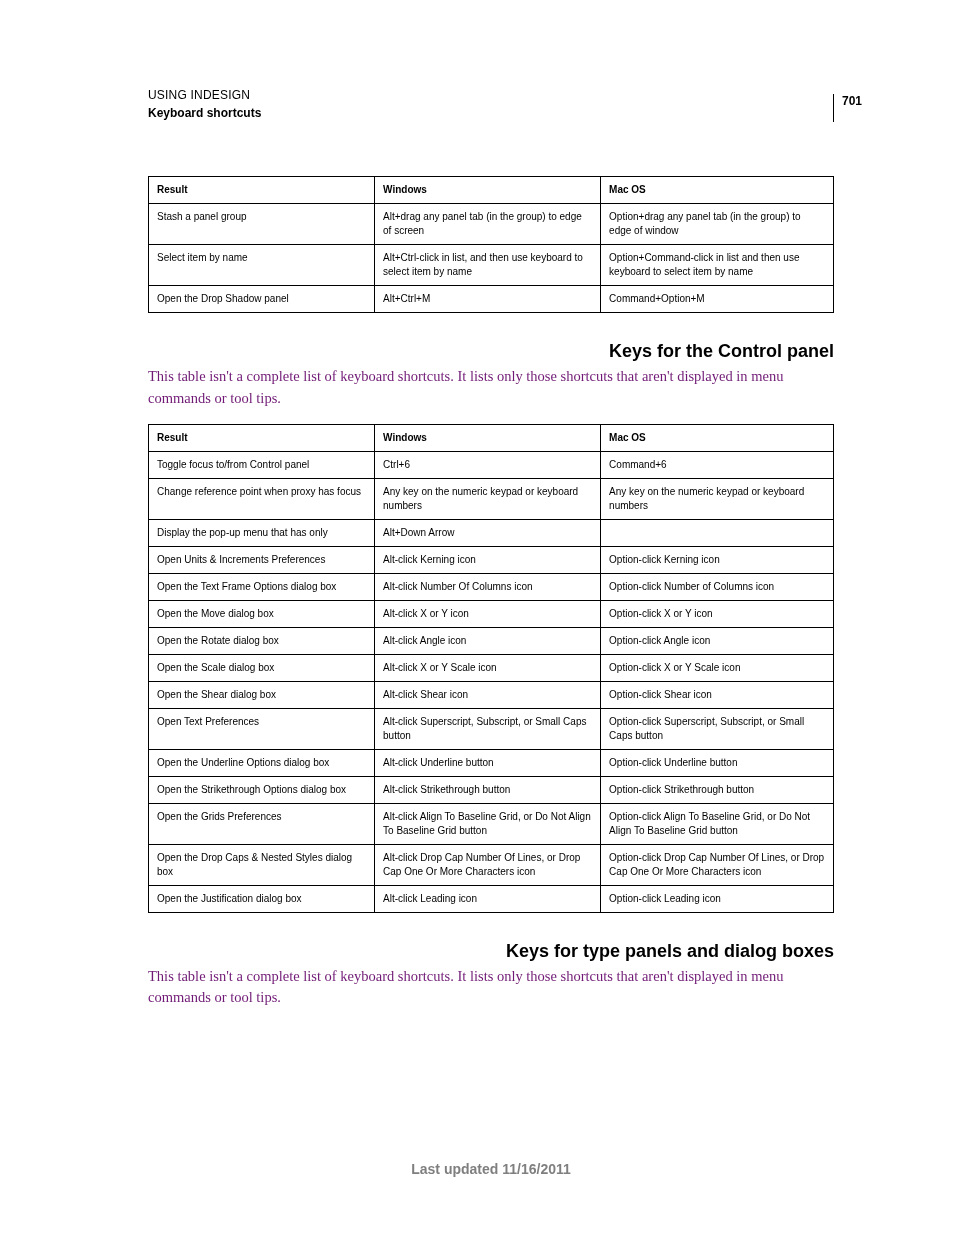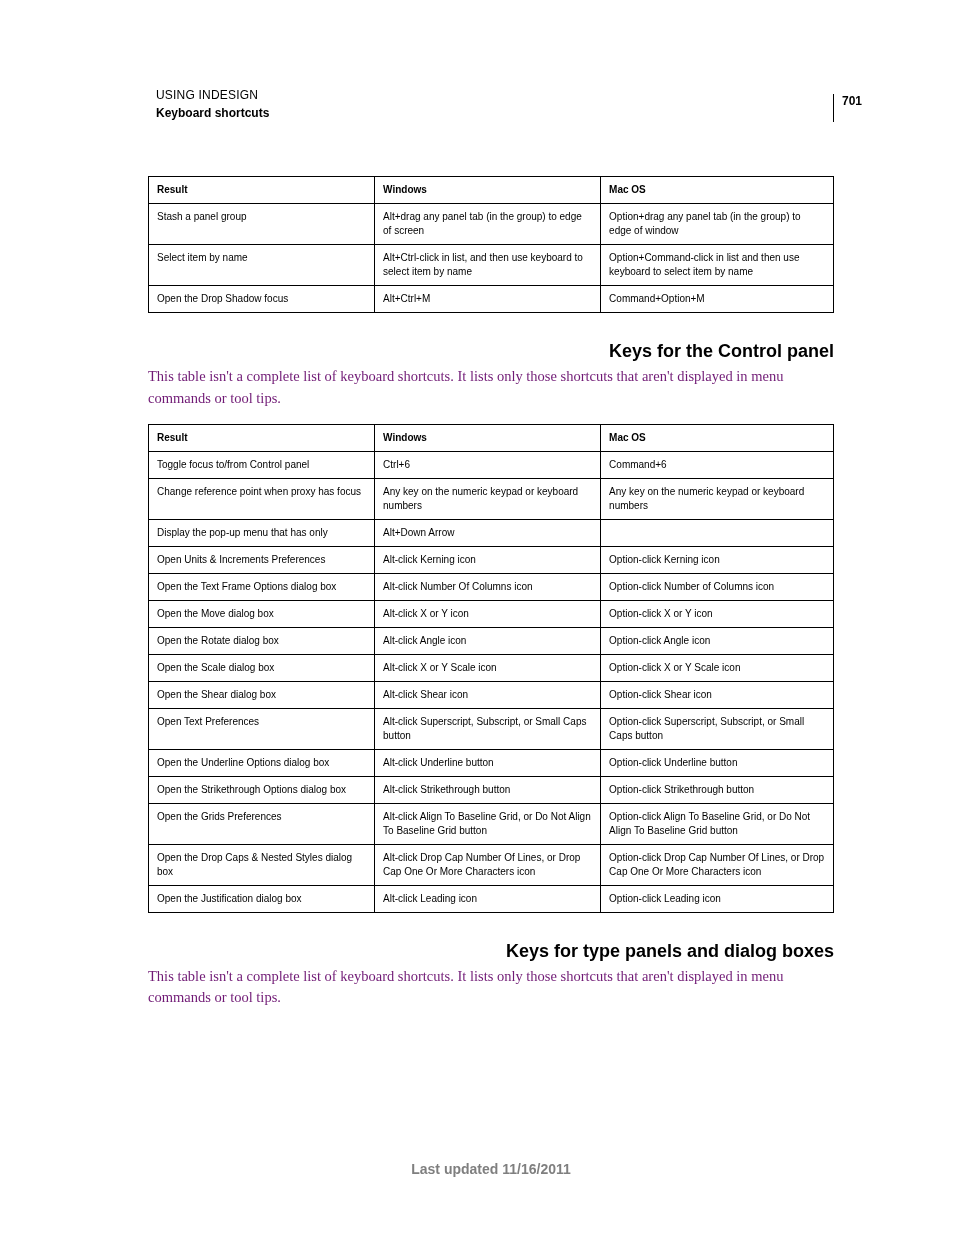--- a/index.html
+++ b/index.html
@@ -13,21 +13,20 @@
     width: 954px;
     height: 1235px;
     position: relative;
     box-sizing: border-box;
     padding: 86px 120px 0 148px;
   }
   .header-row {
     display: flex;
     justify-content: space-between;
     align-items: flex-end;
-    margin-left: 8px;
   }
   .header-left {
     font-size: 12px;
     line-height: 1.5;
   }
   .header-left .line1 {
     letter-spacing: 0.2px;
   }
   .header-left .line2 {
     font-weight: 700;
@@ -118,21 +117,21 @@
         <td>Stash a panel group</td>
         <td>Alt+drag any panel tab (in the group) to edge of screen</td>
         <td>Option+drag any panel tab (in the group) to edge of window</td>
       </tr>
       <tr>
         <td>Select item by name</td>
         <td>Alt+Ctrl-click in list, and then use keyboard to select item by name</td>
         <td>Option+Command-click in list and then use keyboard to select item by name</td>
       </tr>
       <tr>
-        <td>Open the Drop Shadow focus</td>
+        <td>Open the Drop Shadow panel</td>
         <td>Alt+Ctrl+M</td>
         <td>Command+Option+M</td>
       </tr>
     </tbody>
   </table>
 
   <h2 class="section">Keys for the Control panel</h2>
   <p class="intro">This table isn't a complete list of keyboard shortcuts. It lists only those shortcuts that aren't displayed in menu commands or tool tips.</p>
 
   <table class="shortcut">

